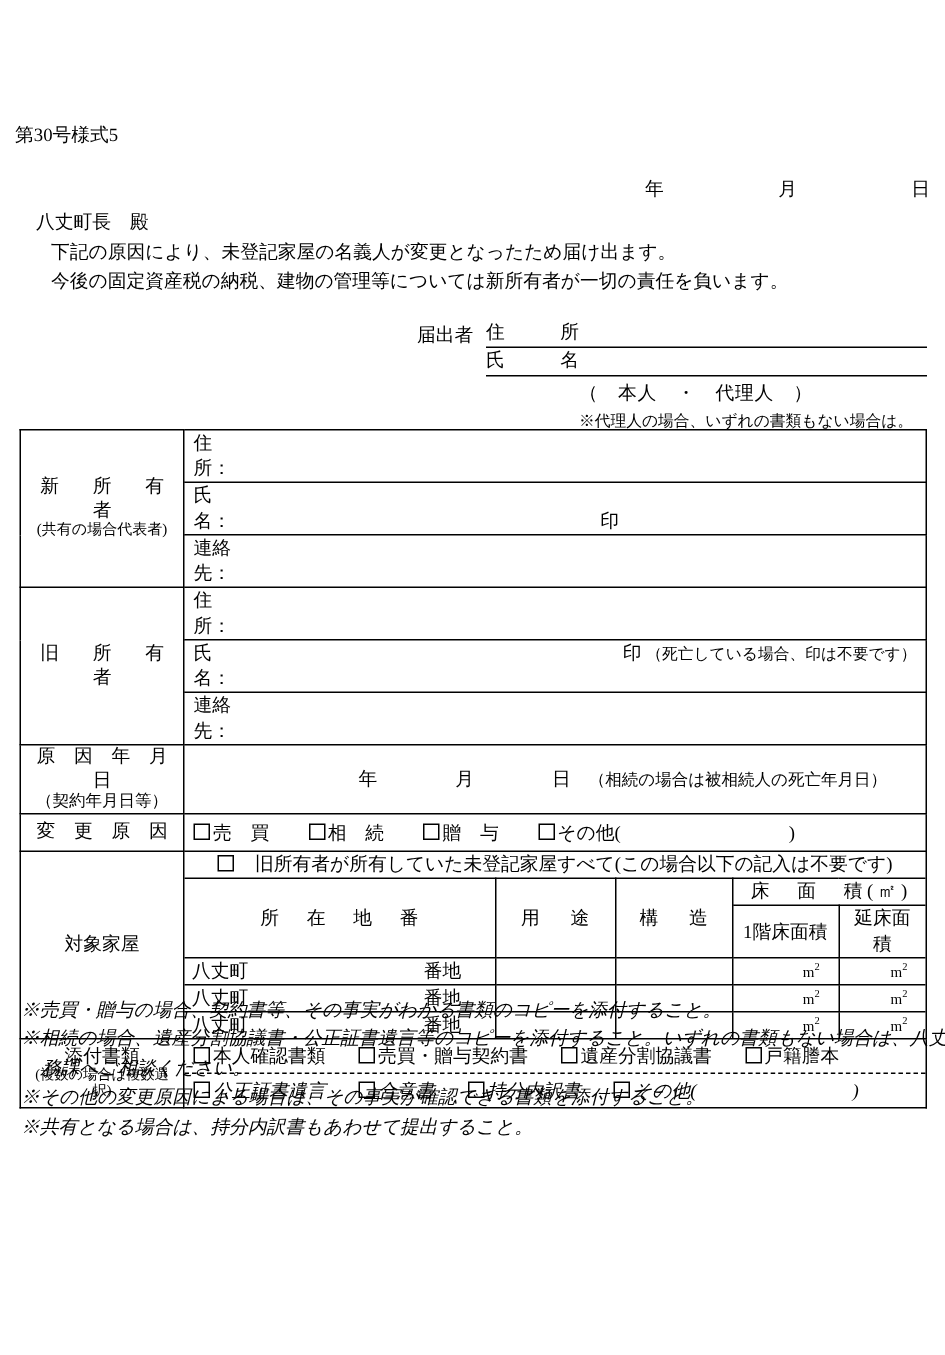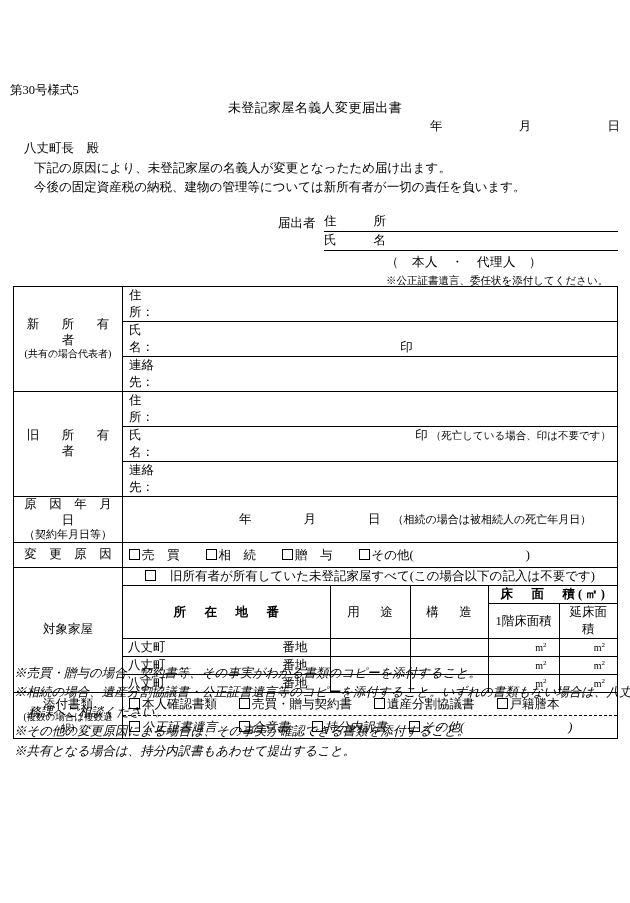--- a/index.html
+++ b/index.html
@@ -221,21 +221,21 @@
     position: absolute;
     right: 22px;
   }
   .sq { font-size: 10px; }
   .sq sup { font-size: 7px; }
   .unit-cell {
     text-align: right !important;
     padding-right: 12px !important;
   }
   .spaced { letter-spacing: 4px; padding-left: 4px; }
-  .spaced3 { letter-spacing: 3px; padding-left: 3px; font-weight: bold; }
+  .spaced3 { letter-spacing: 3px; padding-left: 3px; }
 
   
   .attach-cell {
     padding: 0 !important;
   }
   .attach-row1, .attach-row2 {
     height: 22px;
     display: flex;
     align-items: center;
     padding-left: 6px;
@@ -263,21 +263,20 @@
   .note-item { white-space: nowrap; font-style: italic; }
   .note-cont { padding-left: 14px; }
 </style>
 </head>
 <body>
 
 <div id="page">
 
   <div class="form-no">第30号様式5</div>
 
-  <div class="doc-title">未登記家屋名義人変更届出書</div>
 
   <div class="date-line">
     <span>年</span>
     <span>月</span>
     <span>日</span>
   </div>
 
   <div class="addressee">八丈町長　殿</div>
   <div class="para para1">下記の原因により、未登記家屋の名義人が変更となったため届け出ます。</div>
   <div class="para para2">今後の固定資産税の納税、建物の管理等については新所有者が一切の責任を負います。</div>
@@ -293,21 +292,21 @@
     </div>
     <div class="sub-row">
       <span class="sub-caption">&nbsp;</span>
       <span class="sub-field-label">
         <span>氏</span>
         <span>名</span>
       </span>
       <span class="sub-field-rule">&nbsp;</span>
     </div>
     <div class="sub-person">（　本人　・　代理人　）</div>
-    <div class="sub-note">※公正証書遺言、委任状を添付してください。</div>
+    <div class="sub-note">※代理人の場合、いずれの書類もない場合は。</div>
   </div>
 
   <table class="main">
     <colgroup>
       <col style="width:109px">
       <col>
     </colgroup>
     <tbody>
 
       <tr>

